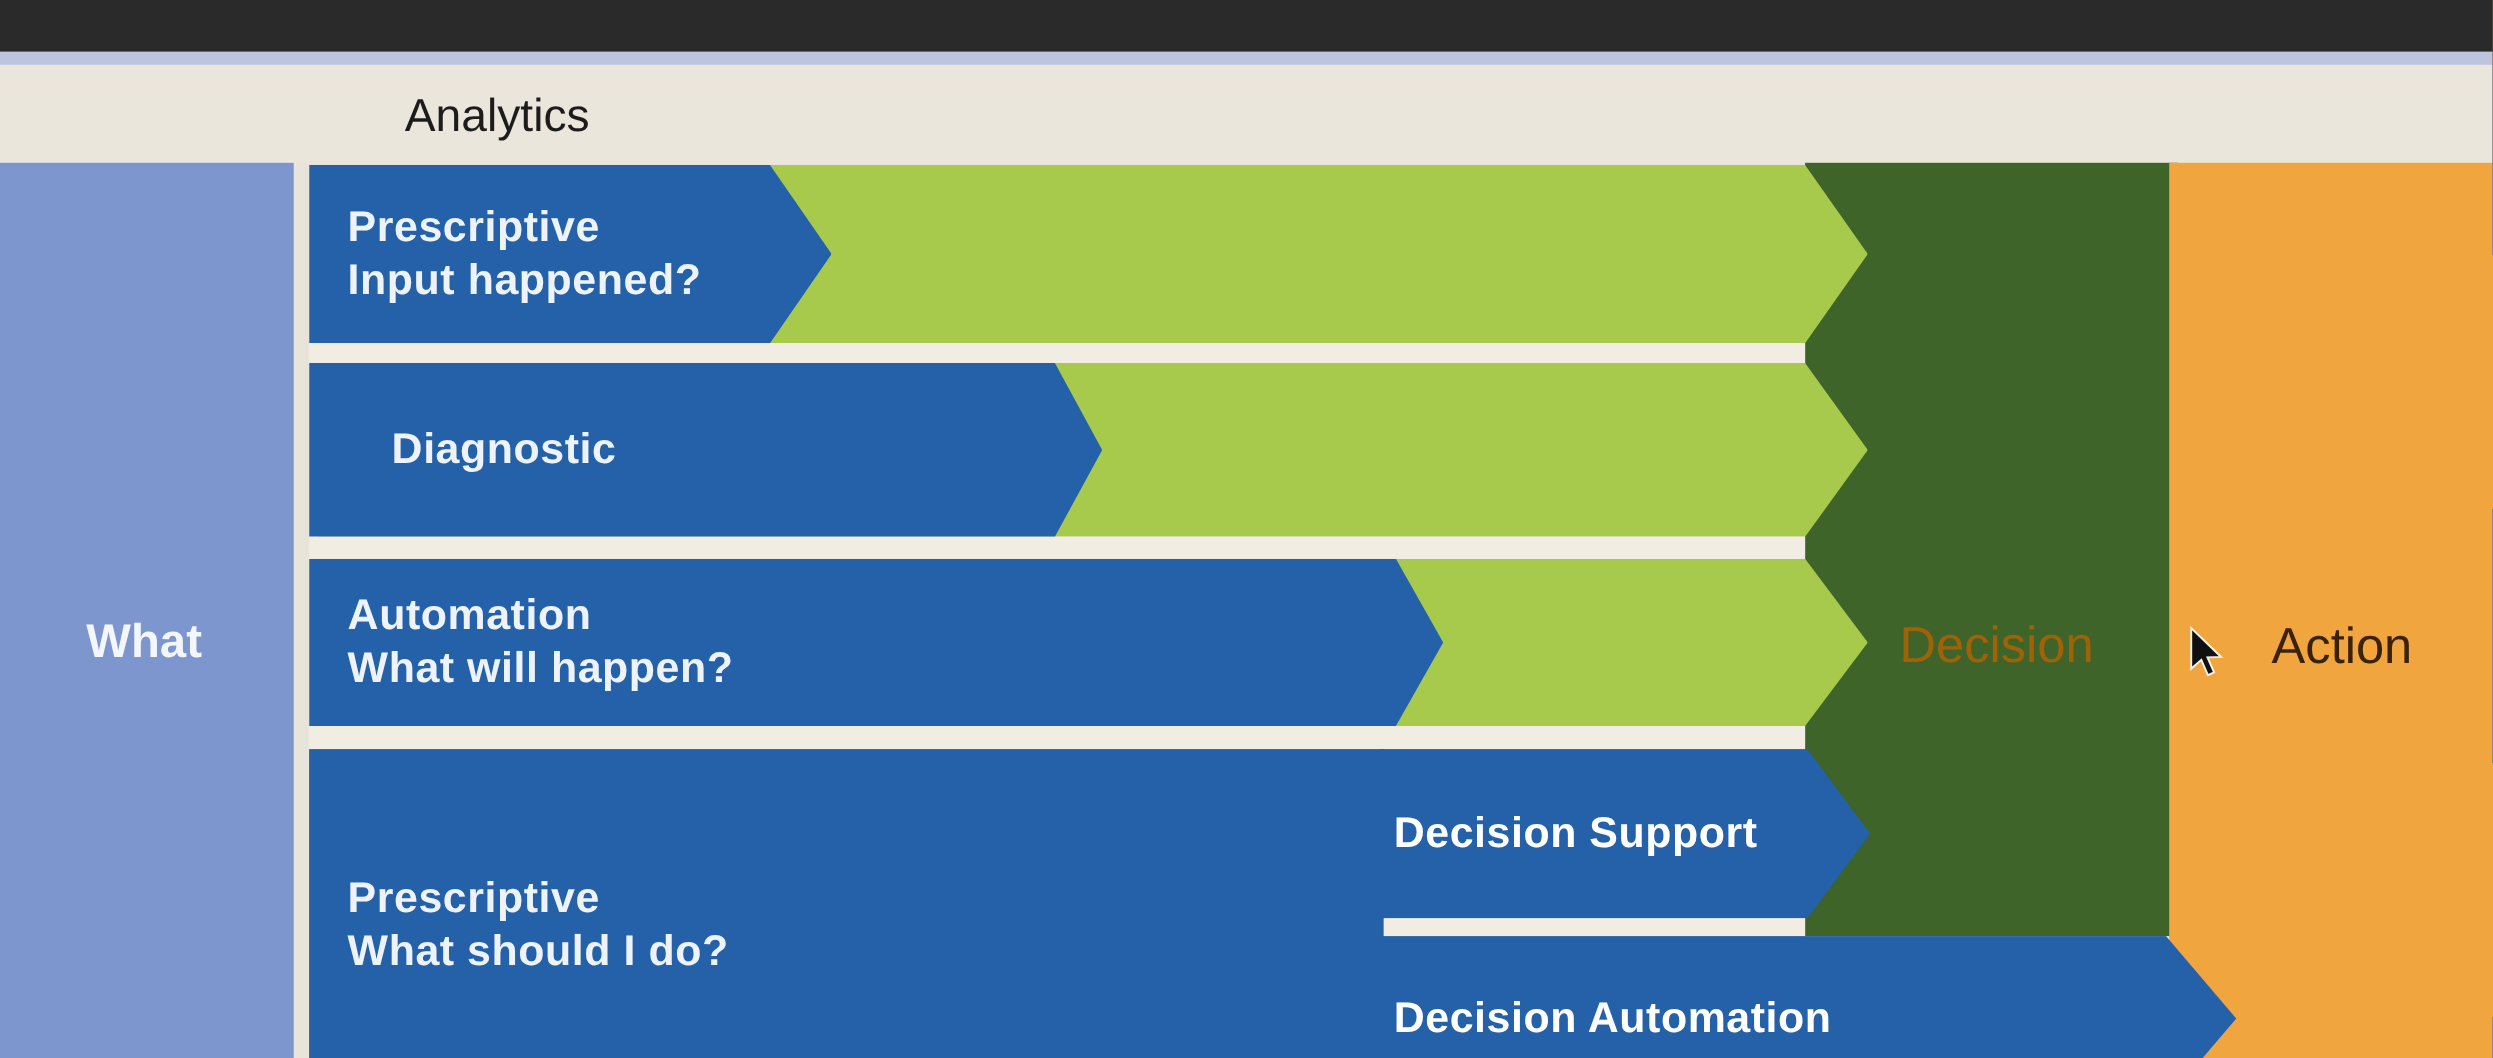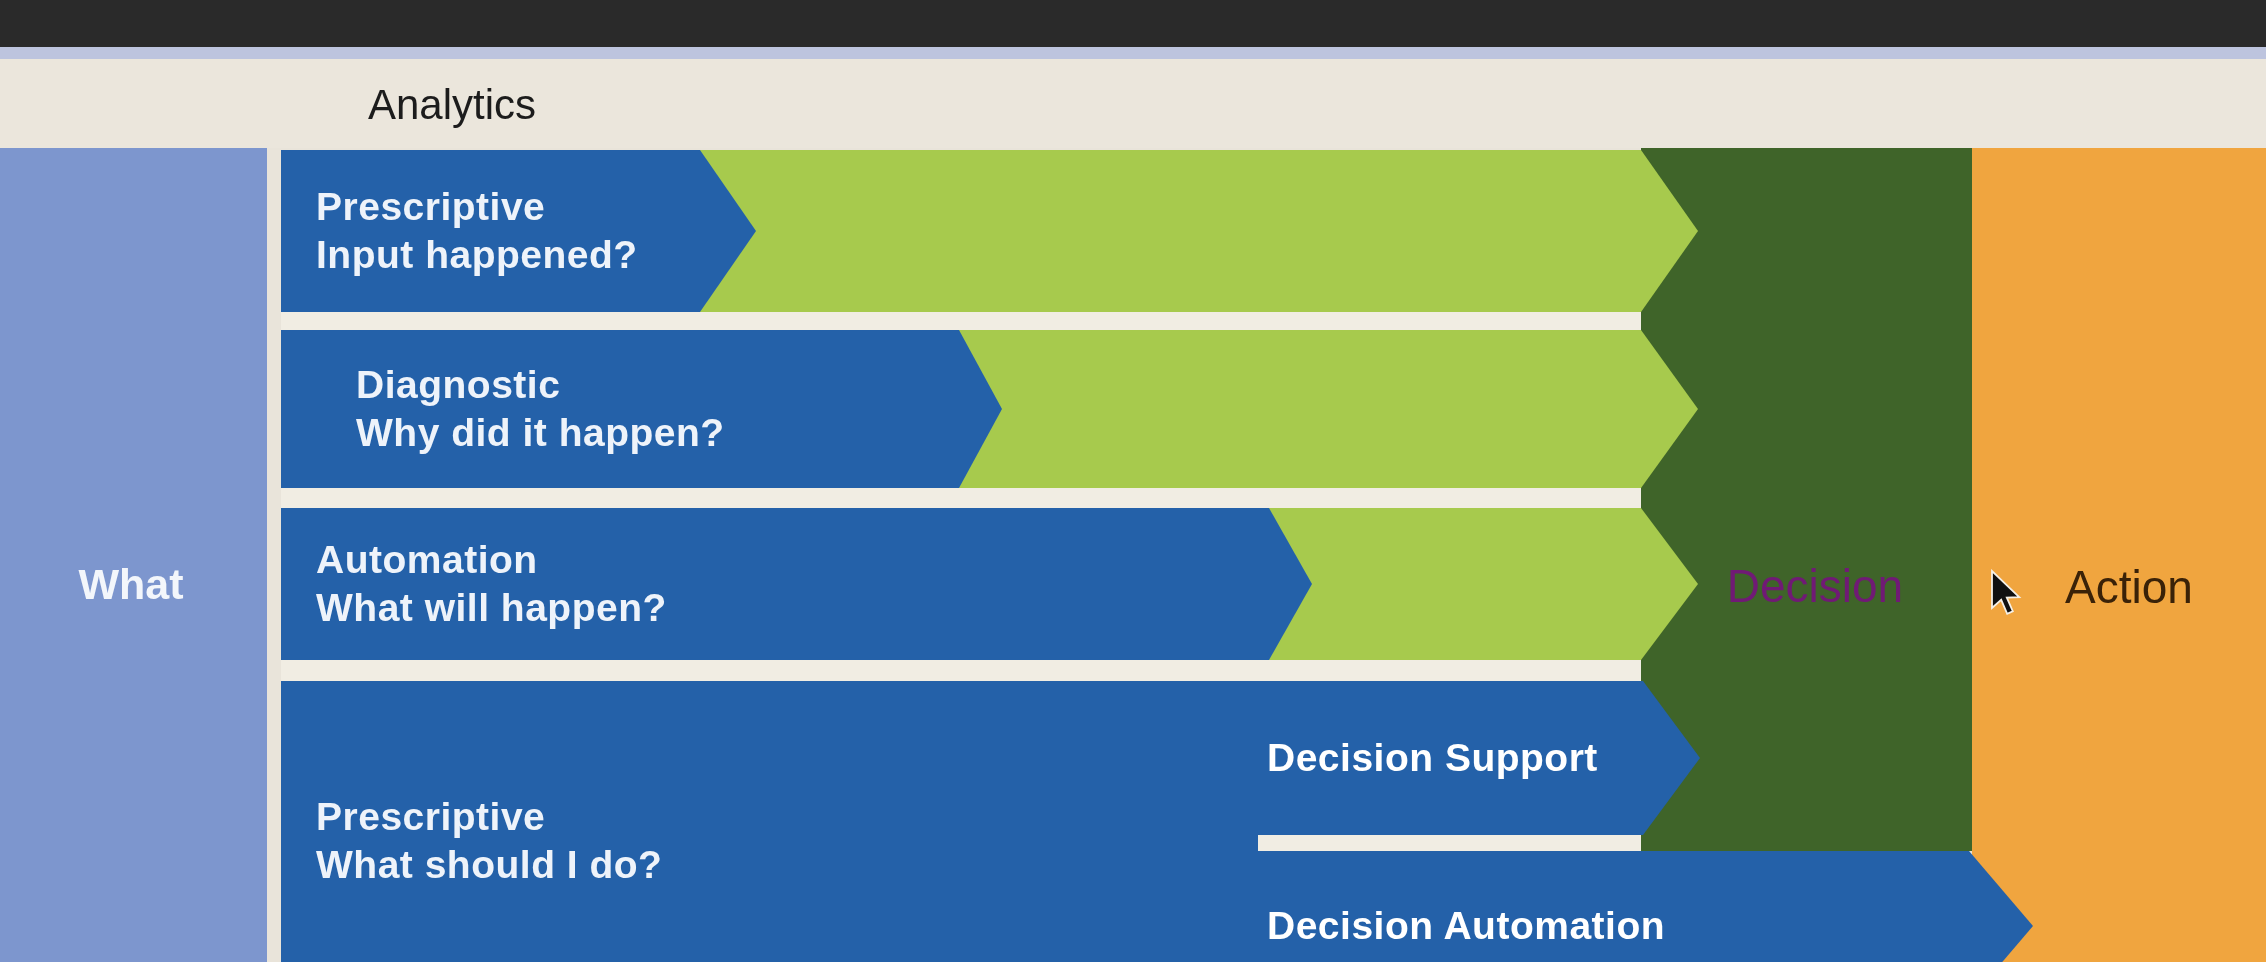--- a/index.html
+++ b/index.html
@@ -27,21 +27,21 @@
   }
   .sub-label{
     display:flex;align-items:center;height:100%;
     padding-left:12px;box-sizing:border-box;
     color:#ffffff;font-weight:700;font-size:39px;letter-spacing:0.5px;white-space:nowrap;
   }
   .centered{transform:translate(-50%,-50%);white-space:nowrap;}
   .hdr-label{color:#1c1c1c;font-size:42px;font-weight:500;}
   .data-label{color:#f3f6fb;font-size:43px;font-weight:700;}
   .stage-label{font-size:46px;font-weight:400;}
-  .decision-label{color:#701a75;}
+  .decision-label{color:#a16207;}
   .action-label{color:#3a2208;}
 </style>
 </head>
 <body>
 
 <div class="stage">
 
   <div class="abs" style="left:0;top:0;width:2266px;height:12px;background:#bdc4de;"></div>
 
   <div class="abs" style="left:0;top:12px;width:2266px;height:89px;background:#ebe6dc;"></div>
@@ -65,21 +65,20 @@
   <div class="abs blue arrow-right" style="left:281px;top:103px;width:475px;height:162px;--tip:56px;">
     <div class="row-label">
       <span>Prescriptive</span>
       <span>Input happened?</span>
     </div>
   </div>
 
   <div class="abs blue arrow-right" style="left:281px;top:283px;width:681px;height:158px;padding-left:40px;--tip:43px;">
     <div class="row-label">
       <span>Diagnostic</span>
-      <span>Why did it happen?</span>
     </div>
   </div>
 
   <div class="abs blue arrow-right" style="left:281px;top:461px;width:1031px;height:152px;--tip:43px;">
     <div class="row-label">
       <span>Automation</span>
       <span>What will happen?</span>
     </div>
   </div>
 

